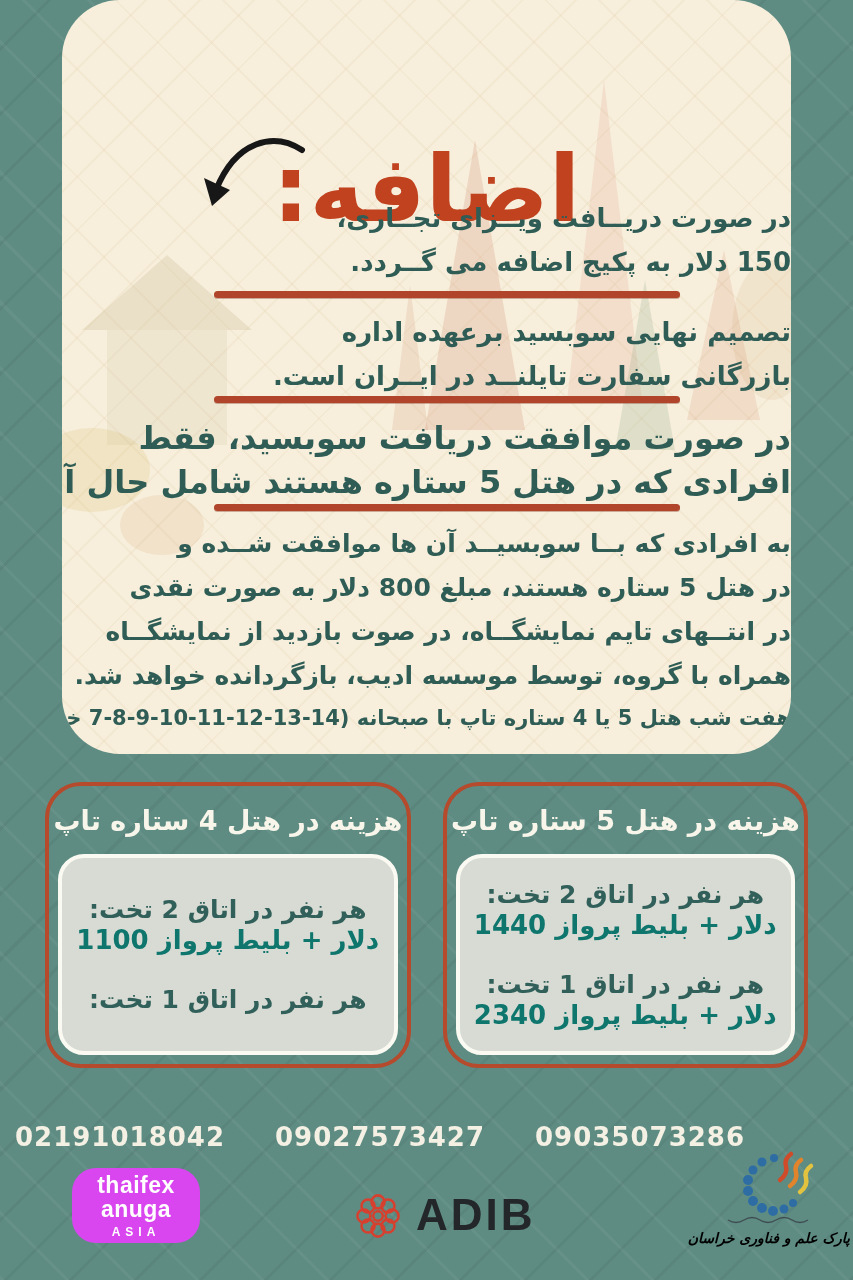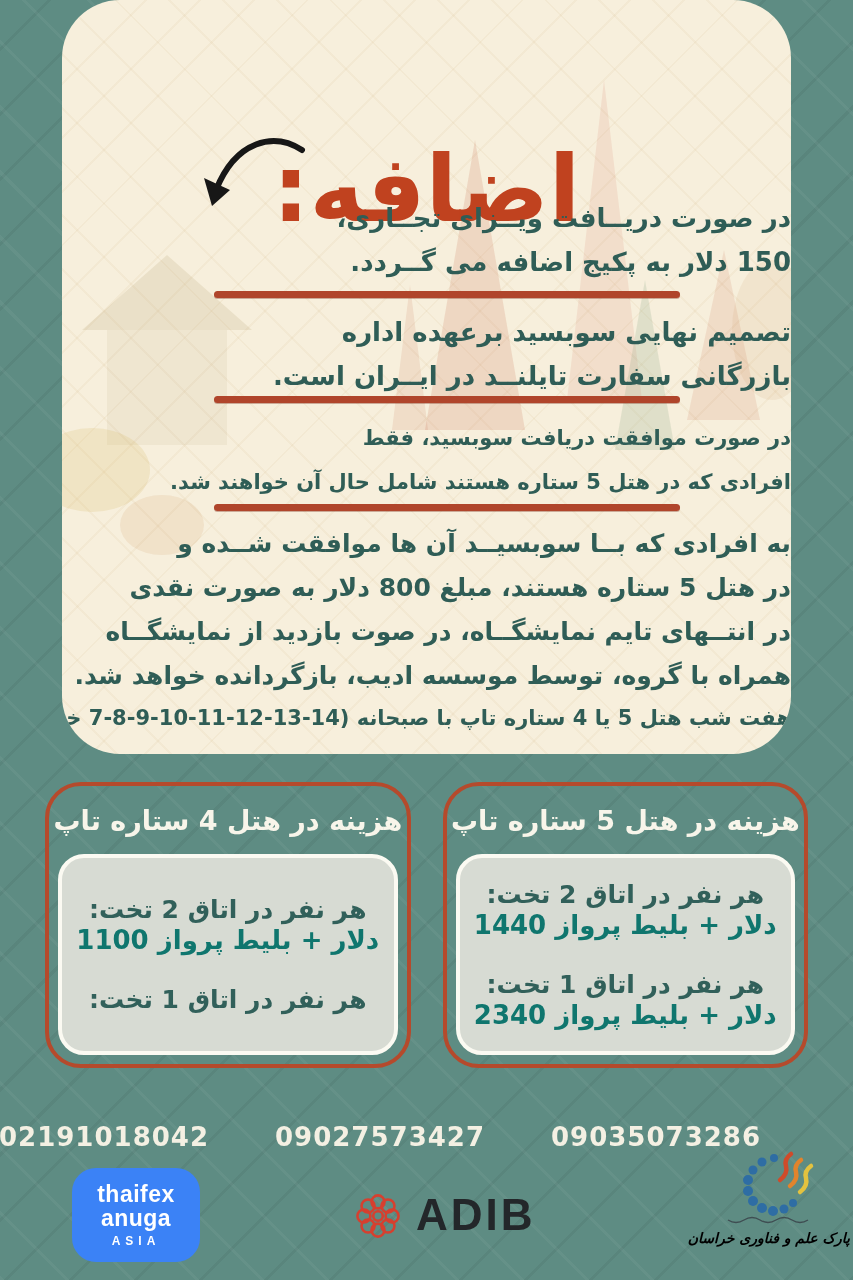--- a/index.html
+++ b/index.html
@@ -25,44 +25,44 @@
     position:absolute;top:48px;left:0;width:100%;height:160px;
     display:flex;align-items:center;justify-content:center;
     direction:rtl;font-size:92px;font-weight:bold;color:#c0421f;letter-spacing:-2px;
   }
   .arrow-svg{position:absolute;left:128px;top:138px;width:120px;height:95px;}
   .note{position:absolute;left:0;width:729px;direction:rtl;text-align:right;color:#2f5d56;font-weight:bold;}
   .note .line{white-space:nowrap;line-height:44px;font-size:26px;}
   .note.n1{top:196px;padding-right:92px;}
   .note.n2{top:310px;padding-right:90px;}
   .note.n3{top:416px;padding-right:84px;font-size:25px;}
-  .note.n3 .line{font-size:21px;}
+  .note.n3 .line{font-size:32px;}
   .note.n4{top:522px;padding-right:76px;}
   .note.n4 .line{font-size:25px;padding-left:31px;}
   .note .line.small{font-size:21px;line-height:40px;}
   .divider{position:absolute;left:152px;width:466px;height:7px;background:#b0452b;border-radius:4px;box-shadow:0 1px 0 rgba(122,44,22,0.35);}
   .d1{top:291px;} .d2{top:396px;} .d3{top:504px;}
 
   .pricing{position:absolute;top:782px;left:0;width:853px;height:286px;display:flex;gap:32px;padding:0 45px;box-sizing:border-box;}
   .price-box{flex:1;border:4px solid #b54a2c;border-radius:36px;display:flex;flex-direction:column;box-sizing:border-box;}
   .price-header{height:68px;display:flex;align-items:center;justify-content:center;direction:rtl;color:#f8f5ea;font-weight:bold;font-size:27px;white-space:nowrap;}
   .price-inner{
     flex:1;margin:0 9px 9px;background:#d7dbd3;border:4px solid #fbfaf2;border-radius:26px;
     display:flex;flex-direction:column;justify-content:center;text-align:center;padding:0 4px;
   }
   .price-label{direction:rtl;color:#31605a;font-size:25px;font-weight:bold;line-height:31px;white-space:nowrap;}
   .price-value{direction:ltr;color:#0f766e;font-size:26px;font-weight:bold;line-height:31px;white-space:nowrap;margin-bottom:10px;}
   .price-value:last-child{margin-bottom:0;}
   .pair-gap{height:18px;}
 
-  .phones{position:absolute;top:1122px;left:0;width:760px;display:flex;justify-content:center;gap:66px;direction:ltr;text-align:right;}
+  .phones{position:absolute;top:1122px;left:0;width:760px;display:flex;justify-content:center;gap:50px;direction:ltr;text-align:right;}
   .phone{color:#f4f0e3;font-size:26px;font-weight:bold;letter-spacing:1px;}
 
   .thaifex{
-    position:absolute;left:72px;top:1168px;width:128px;height:94px;background:#3b82f6;border-radius:24px;
+    position:absolute;left:72px;top:1168px;width:128px;height:75px;background:#d946ef;border-radius:24px;
     display:flex;flex-direction:column;align-items:center;justify-content:center;color:#fff;
     font-family:"Liberation Sans", sans-serif;
   }
   .thaifex .t1,.thaifex .t2{font-size:23px;font-weight:bold;line-height:24px;letter-spacing:0.5px;}
   .thaifex .t3{font-size:12px;font-weight:bold;letter-spacing:5px;margin-top:4px;}
 
   .adib{position:absolute;left:352px;top:1190px;display:flex;align-items:flex-start;gap:12px;}
   .adib-label{font-family:"Liberation Sans", sans-serif;font-size:44px;font-weight:bold;color:#23272a;letter-spacing:3px;line-height:50px;}
 
   .stp{position:absolute;left:688px;top:1146px;width:162px;height:126px;text-align:center;}

